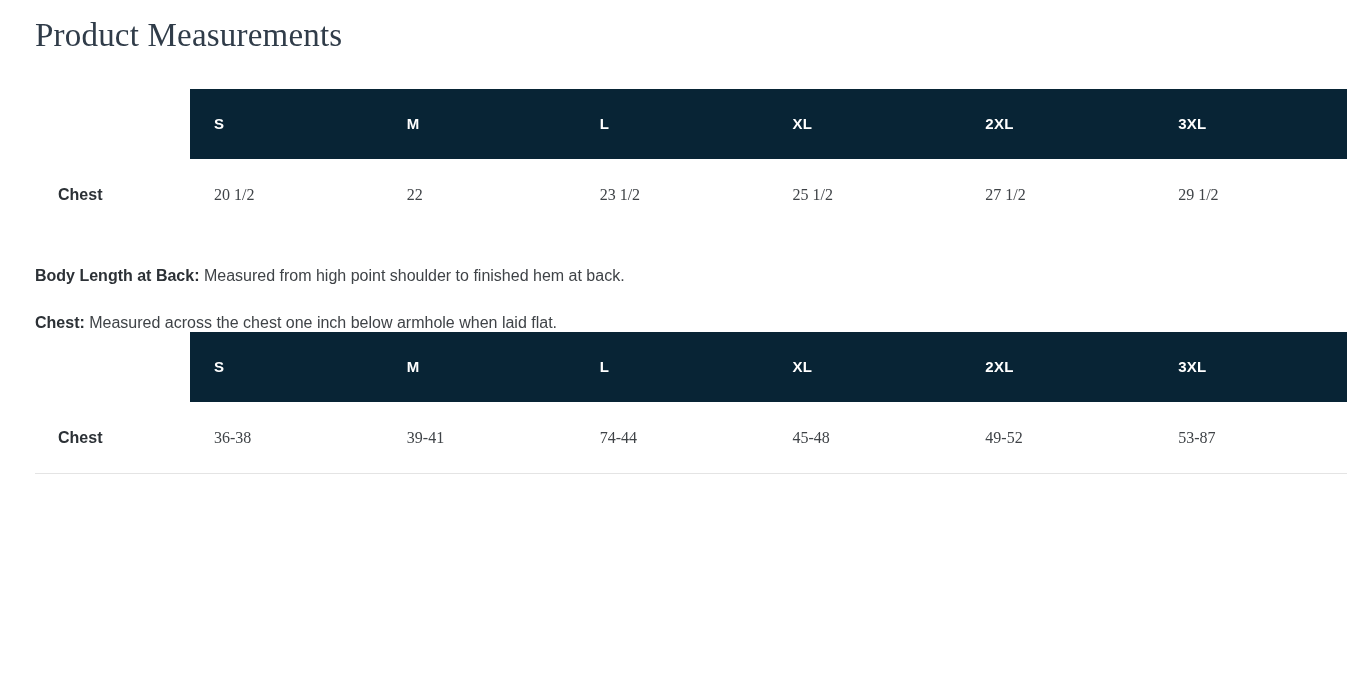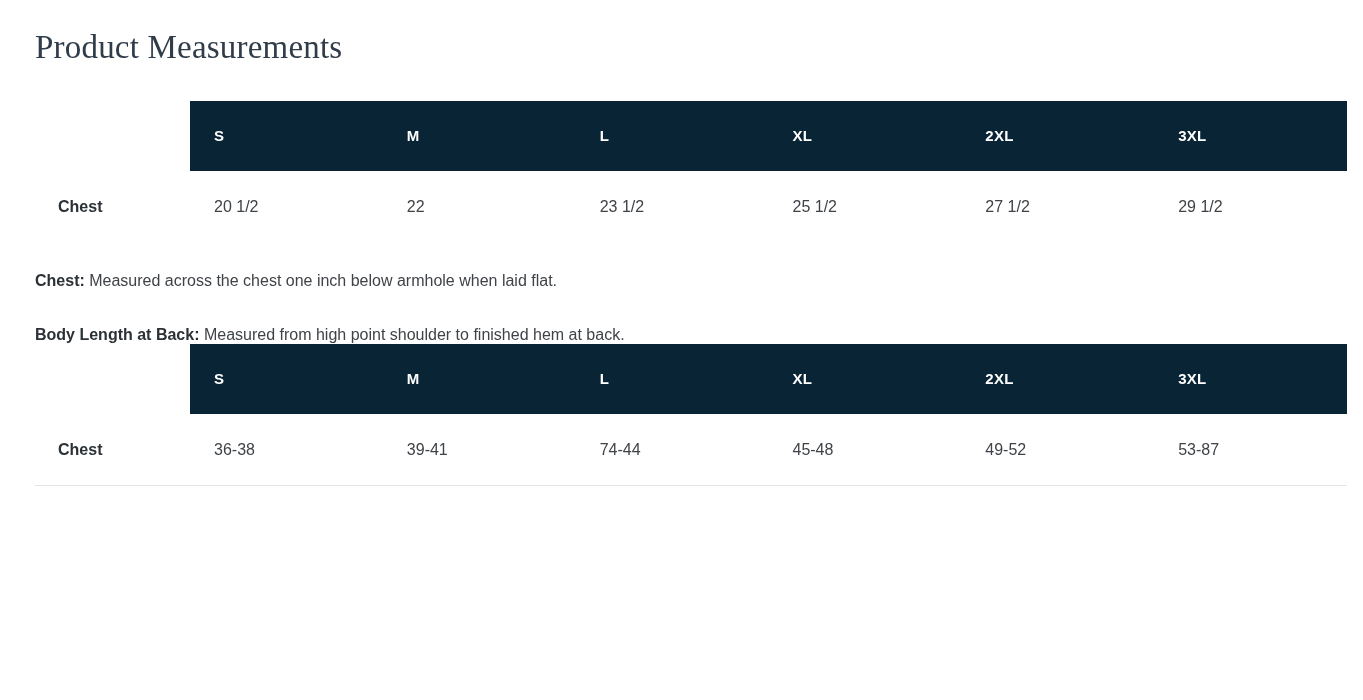--- a/index.html
+++ b/index.html
@@ -17,21 +17,21 @@
     margin: 0;
     padding: 0;
     background: var(--page-bg, #ffffff);
     font-family: "Liberation Sans", sans-serif;
     color: var(--body-text, #3f4347);
   }
   .page {
     width: 1363px;
     height: 700px;
     overflow: hidden;
-    padding: 12px 16px 0 35px;
+    padding: 0 16px 0 35px;
     background: var(--page-bg, #ffffff);
   }
   .section-title {
     font-family: "Liberation Serif", "DejaVu Serif", serif;
     font-weight: 500;
     font-size: 33px;
     line-height: 1.2;
     color: var(--title-text, #303c49);
     margin: 0;
     letter-spacing: 0.2px;
@@ -68,20 +68,21 @@
     font-weight: 700;
     line-height: 1.5;
     color: var(--label-text, #2c3136);
     padding: 0 14px 0 23px;
   }
   table.size-table tbody td {
     vertical-align: middle;
     font-size: 16px;
     color: var(--body-text, #3f4347);
     padding: 0 8px 0 24px;
+    font-family: Liberation Serif, serif;
   }
   tr.striped {
     background: var(--stripe-bg, #fafafa) !important;
     border-top: 1px solid var(--divider, #e4e4e4);
     border-bottom: 1px solid var(--divider, #e4e4e4);
   }
   tr.bordered-bottom {
     border-bottom: 1px solid var(--divider, #e4e4e4);
   }
   .note {
@@ -129,23 +130,23 @@
           <td>20 1/2</td>
           <td>22</td>
           <td>23 1/2</td>
           <td>25 1/2</td>
           <td>27 1/2</td>
           <td>29 1/2</td>
         </tr>
       </tbody>
     </table>
 
+    <p class="note note-2"><strong>Body Length at Back:</strong> <span>Measured from high point shoulder to finished hem at back.</span></p>
+
     <p class="note note-1"><strong>Chest:</strong> <span>Measured across the chest one inch below armhole when laid flat.</span></p>
-
-    <p class="note note-2"><strong>Body Length at Back:</strong> <span>Measured from high point shoulder to finished hem at back.</span></p>
   </section>
 
   <section>
 
     <table class="size-table">
       <colgroup>
         <col class="label-col">
         <col>
           <col>
           <col>

